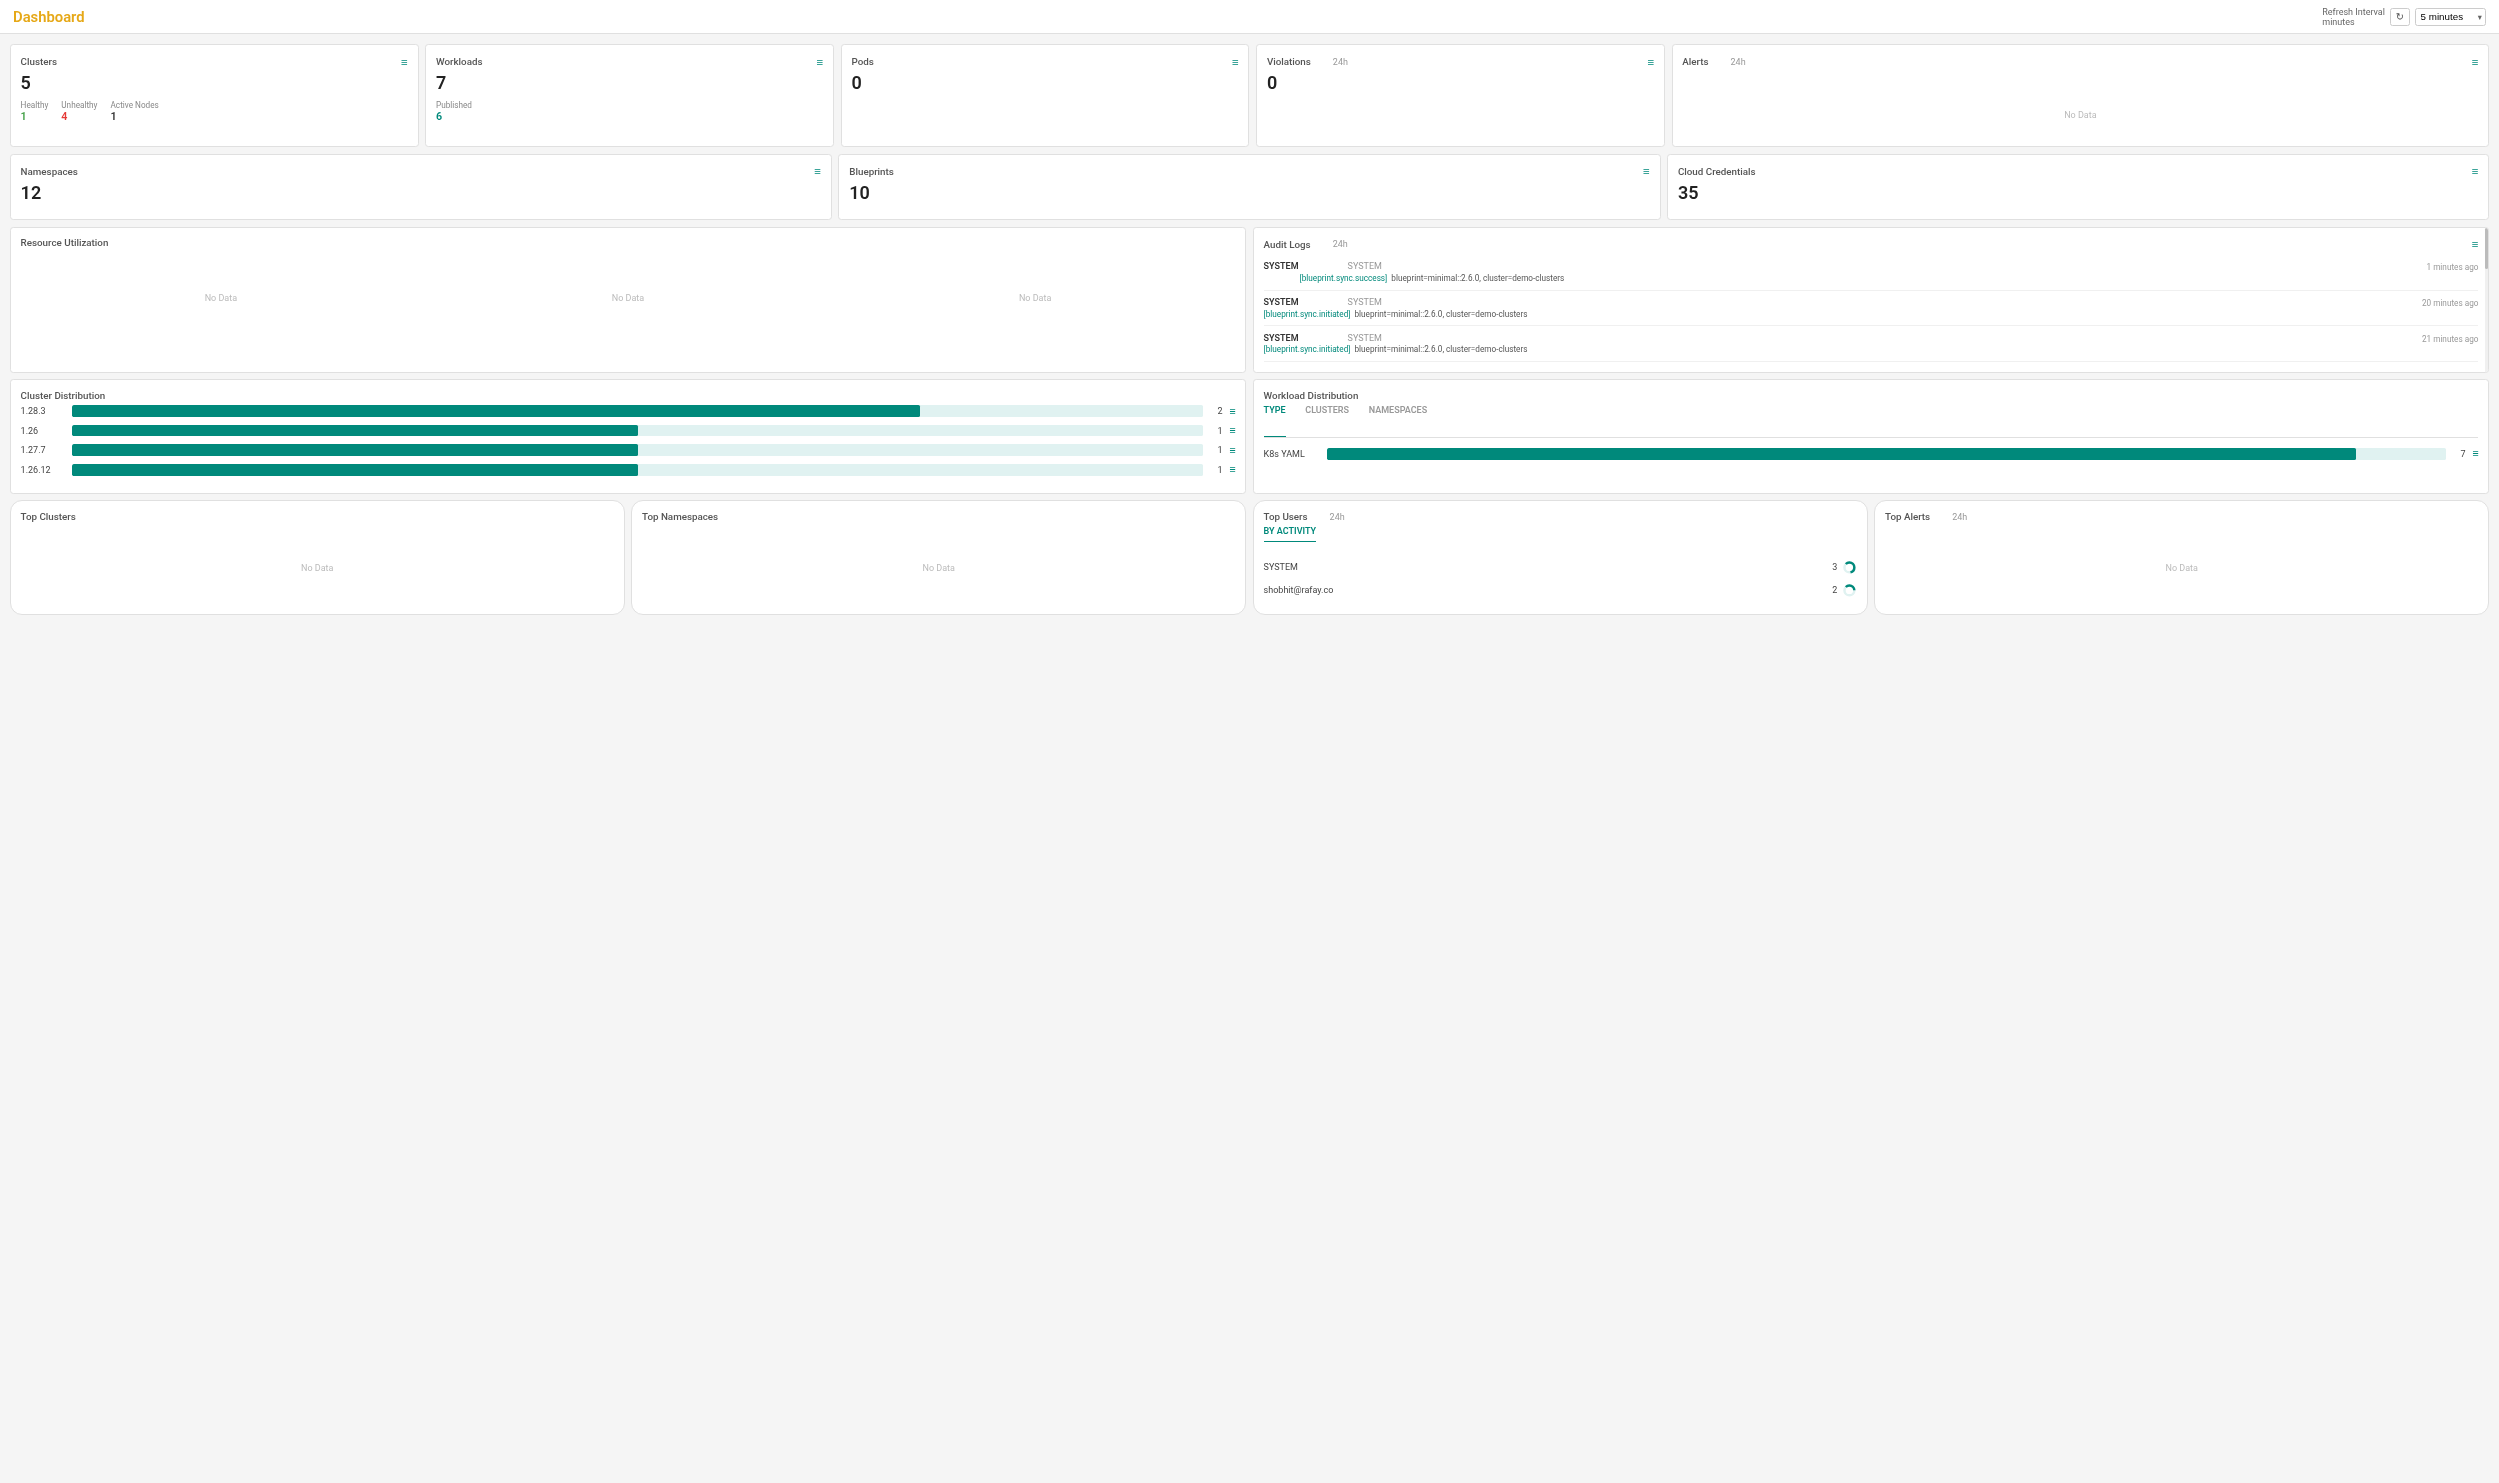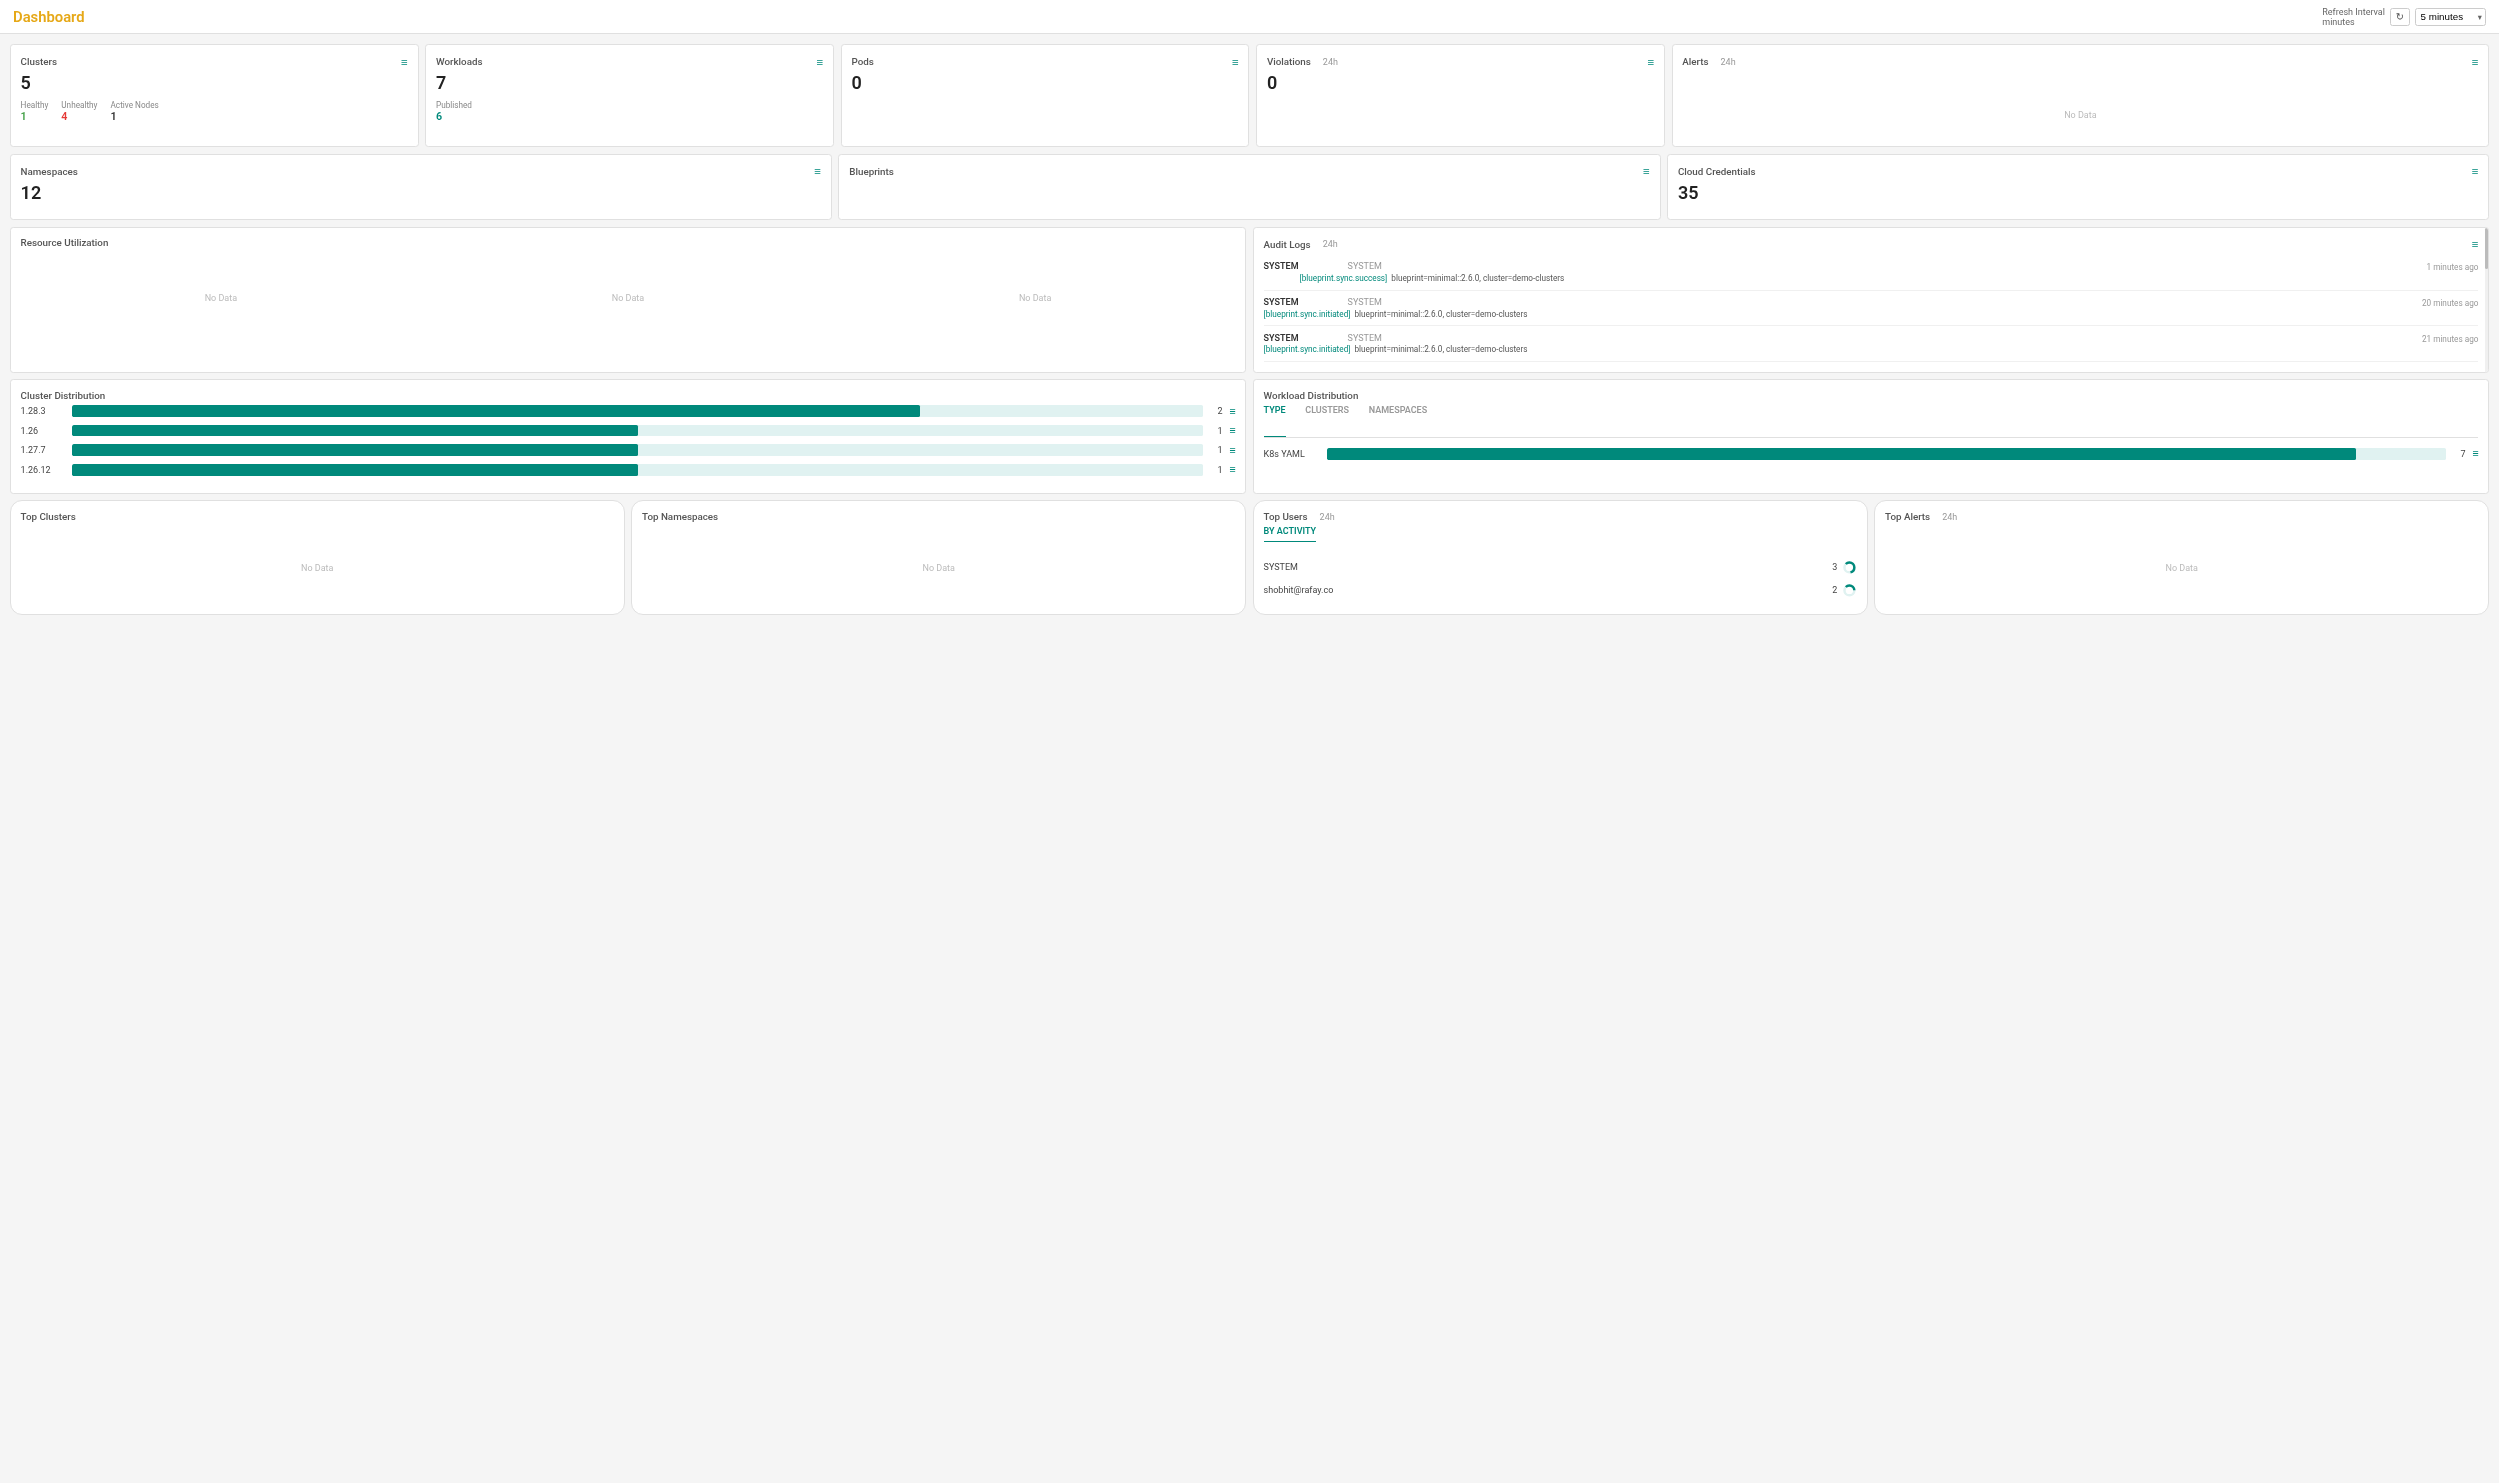--- a/index.html
+++ b/index.html
@@ -320,21 +320,21 @@
       font-size: 9px;
       color: #444;
     }
     .donut-small {
       width: 14.8px;
       height: 14.8px;
     }
     .section-title-row {
       display: flex;
       align-items: center;
-      gap: 10px;
+      gap: 20px;
       justify-content: flex-end;
     }
   </style>
 </head>
 <body>
 
 <div class="top-bar">
   <span class="page-title">Dashboard</span>
   <div class="refresh-controls">
     <span class="refresh-label">
@@ -431,20 +431,21 @@
         <span class="card-title">Namespaces</span>
         <span class="card-menu-icon">≡</span>
       </div>
       <div class="card-value">12</div>
     </div>
     <div class="card">
       <div class="card-header">
         <span class="card-title">Blueprints</span>
         <span class="card-menu-icon">≡</span>
       </div>
+      <div class="card-value">10</div>
     </div>
     <div class="card">
       <div class="card-header">
         <span class="card-title">Cloud Credentials</span>
         <span class="card-menu-icon">≡</span>
       </div>
       <div class="card-value">35</div>
     </div>
   </div>
 

